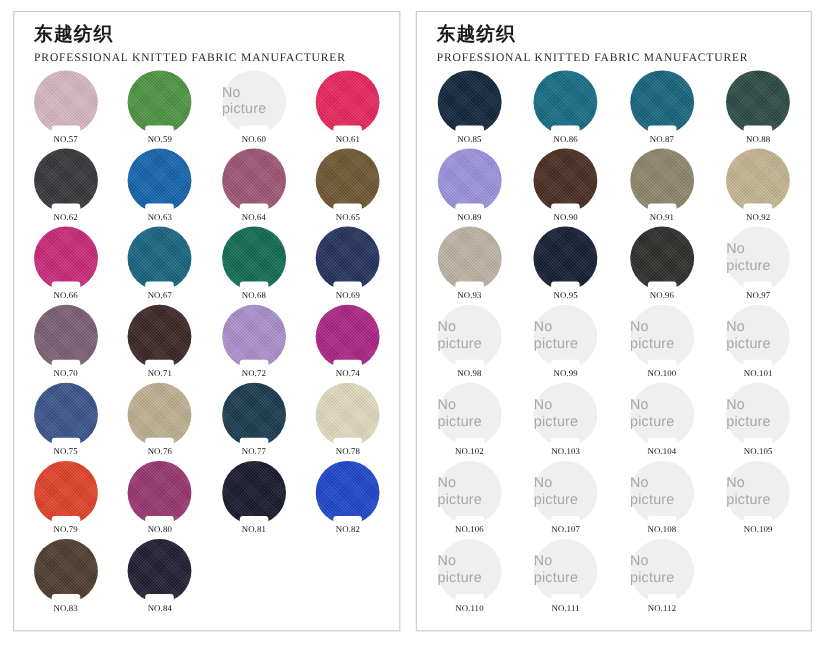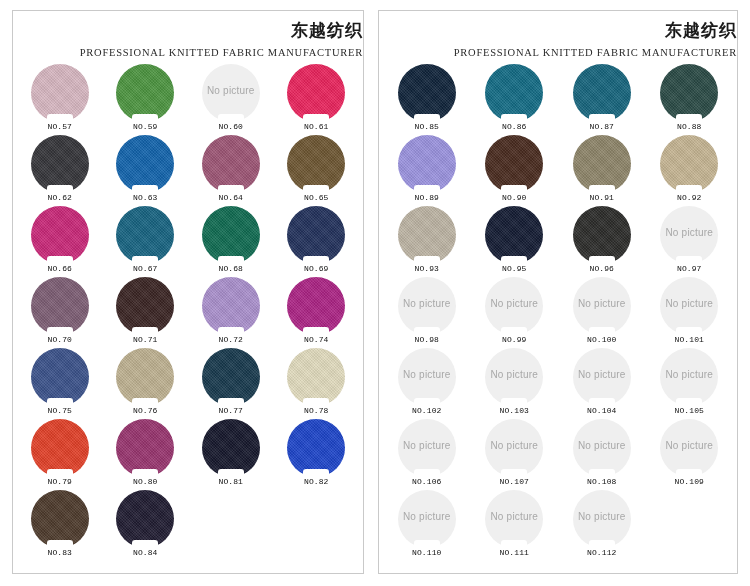--- a/index.html
+++ b/index.html
@@ -25,21 +25,20 @@
     height: 564px;
     box-sizing: border-box;
     border: 1px solid #c9c9c9;
     background: #ffffff;
   }
   .panel-left  { left: 12px;  width: 352px; }
   .panel-right { left: 378px; width: 360px; }
 
   .panel-header {
     padding: 10px 0 0 18px;
-    text-align: right;
   }
   .brand-cn {
     font-family: "Liberation Sans", sans-serif;
     font-size: 17px;
     font-weight: bold;
     color: #1a1a1a;
     line-height: 1.15;
     letter-spacing: 1px;
   }
   .brand-en {
@@ -101,31 +100,31 @@
     border-top-left-radius: 3px;
     border-top-right-radius: 3px;
   }
   .chip.empty {
     background: #efefef;
   }
   .chip.empty::before { display: none; }
   .nopic-text {
     position: relative;
     z-index: 2;
-    font-size: 10px;
+    font-size: 13px;
     color: #a8a8a8;
     font-family: "Liberation Sans", sans-serif;
     letter-spacing: 0.2px;
     margin-bottom: 4px;
   }
   .chip-label {
     margin-top: 0px;
     font-size: 8px;
     color: #111111;
-    font-family: Liberation Mono, monospace;
+    font-family: Liberation Serif, serif;
     letter-spacing: 0.1px;
     line-height: 10px;
     white-space: nowrap;
   }
 </style>
 </head>
 <body>
 
 <div class="sheet">
 

